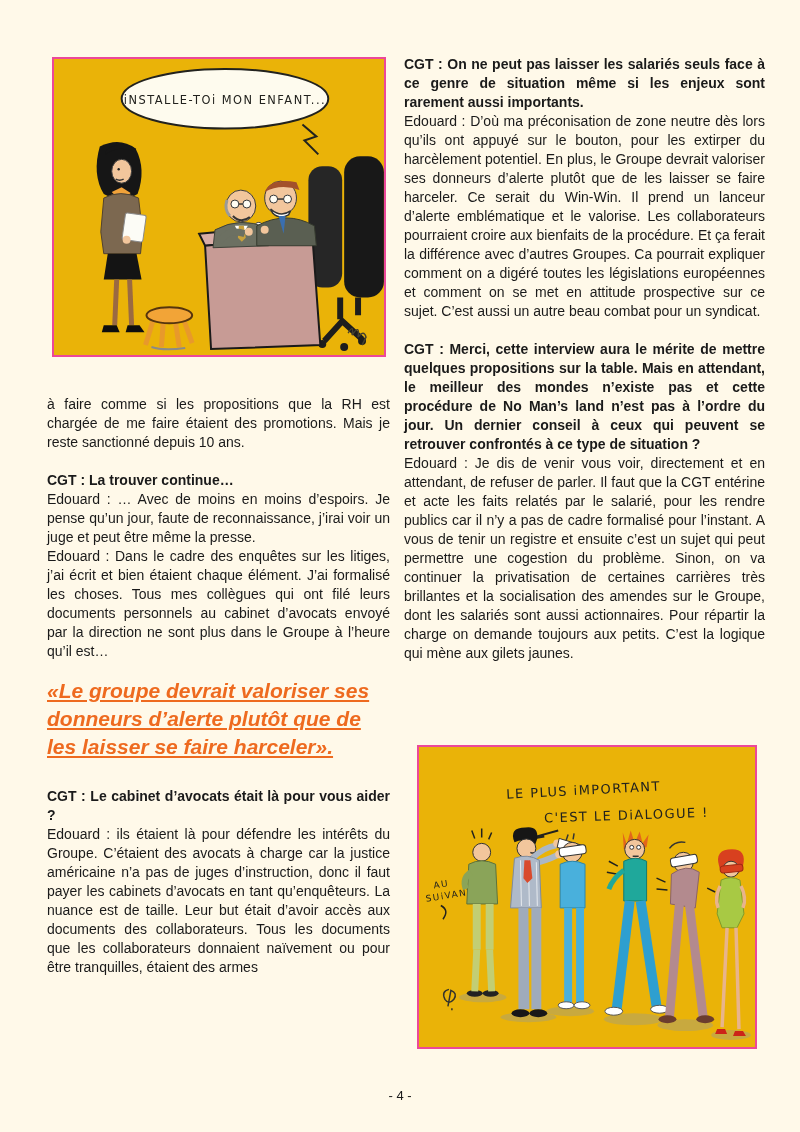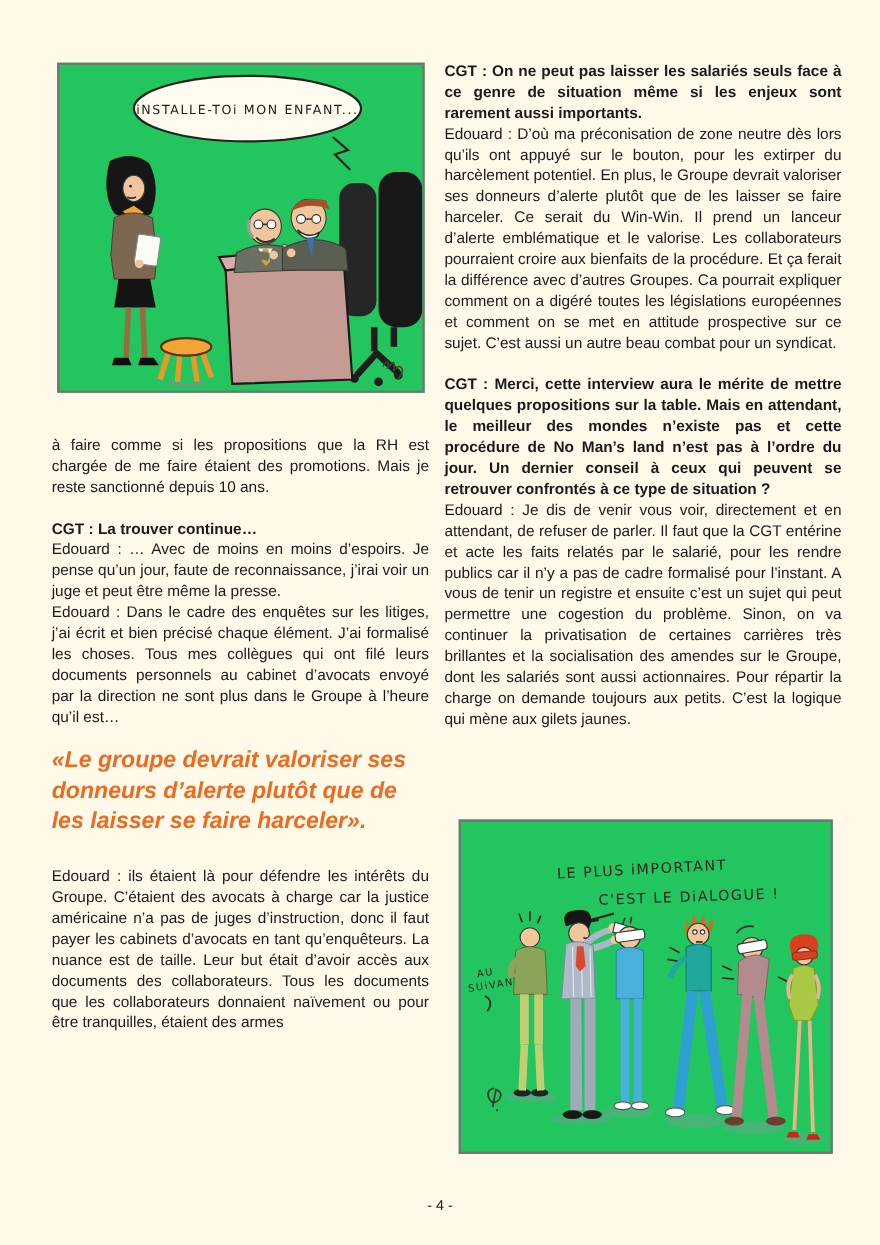--- a/index.html
+++ b/index.html
@@ -12,23 +12,24 @@
   .col{position:absolute;}
   .col-left{left:47px;top:376px;width:343px;margin-top:19px;}
   .col-right{left:404px;top:36px;width:361px;}
   p.para{margin:0;text-align:justify;}
   p.gap{margin-top:19px;}
   p.bold{font-weight:bold;}
   p.quote{
     color:#EE6A1F;font-weight:bold;font-style:italic;
     font-size:21px;line-height:28px;text-align:left;
     margin:16px 0 26px 0;
+    text-decoration:underline;
   }
   .cartoon{
-    position:absolute;border:2px solid #737373;background:#22c55e;
+    position:absolute;border:2px solid #ec4899;background:#eab308;
     overflow:hidden;box-sizing:border-box;
   }
   .cartoon-top{left:52px;top:57px;width:334px;height:300px;}
   .cartoon-bottom{left:417px;top:745px;width:340px;height:304px;}
   .cartoon svg{display:block;width:100%;height:100%;}
   .hand{
     font-family:"DejaVu Sans",sans-serif;fill:#22221E;
     letter-spacing:1.5px;
   }
   .footer{
@@ -117,22 +118,23 @@
     </g>
 
     <path d="M296,276 q6,-10 4,2 q8,-12 6,2 q6,-8 8,0 l-4,8" stroke="#44402f" stroke-width="1.5" fill="none"></path>
   </svg>
 </div>
 
 <div class="col col-left">
   <p class="para">à faire comme si les propositions que la RH est chargée de me faire étaient des promotions. Mais je reste sanctionné depuis 10 ans.</p>
   <p class="para bold gap">CGT : La trouver continue…</p>
   <p class="para">Edouard : … Avec de moins en moins d’espoirs. Je pense qu’un jour, faute de reconnaissance, j’irai voir un juge et peut être même la presse.</p>
-  <p class="para">Edouard : Dans le cadre des enquêtes sur les litiges, j’ai écrit et bien précisé chaque élément. J’ai formalisé les choses. Tous mes collègues qui ont filé leurs documents personnels au cabinet d’avocats envoyé par la direction ne sont plus dans le Groupe à l’heure qu’il est…</p>
+  <p class="para">Edouard : Dans le cadre des enquêtes sur les litiges, j’ai écrit et bien étaient chaque élément. J’ai formalisé les choses. Tous mes collègues qui ont filé leurs documents personnels au cabinet d’avocats envoyé par la direction ne sont plus dans le Groupe à l’heure qu’il est…</p>
   <p class="quote">«Le groupe devrait valoriser ses donneurs d’alerte plutôt que de les laisser se faire harceler».</p>
+  <p class="para bold">CGT : Le cabinet d’avocats était là pour vous aider ?</p>
   <p class="para">Edouard : ils étaient là pour défendre les intérêts du Groupe. C’étaient des avocats à charge car la justice américaine n’a pas de juges d’instruction, donc il faut payer les cabinets d’avocats en tant qu’enquêteurs. La nuance est de taille. Leur but était d’avoir accès aux documents des collaborateurs. Tous les documents que les collaborateurs donnaient naïvement ou pour être tranquilles, étaient des armes</p>
 </div>
 
 <div class="col col-right">
   <p class="para bold gap">CGT : On ne peut pas laisser les salariés seuls face à ce genre de situation même si les enjeux sont rarement aussi importants.</p>
   <p class="para">Edouard : D’où ma préconisation de zone neutre dès lors qu’ils ont appuyé sur le bouton, pour les extirper du harcèlement potentiel. En plus, le Groupe devrait valoriser ses donneurs d’alerte plutôt que de les laisser se faire harceler. Ce serait du Win-Win. Il prend un lanceur d’alerte emblématique et le valorise. Les collaborateurs pourraient croire aux bienfaits de la procédure. Et ça ferait la différence avec d’autres Groupes.  Ca pourrait expliquer comment on a digéré toutes les législations européennes et comment on se met en attitude prospective sur ce sujet.  C’est aussi un autre beau combat pour un syndicat.</p>
   <p class="para bold gap">CGT : Merci, cette interview aura le mérite de mettre quelques propositions sur la table. Mais en attendant, le meilleur des mondes n’existe pas et cette procédure de No Man’s land n’est pas à l’ordre du jour. Un dernier conseil à ceux qui peuvent se retrouver confrontés à ce type de situation ?</p>
   <p class="para">Edouard : Je dis de venir vous voir, directement et en attendant, de refuser de parler. Il faut que la CGT entérine et acte les faits relatés par le salarié, pour les rendre publics car il n’y a pas de cadre formalisé pour l’instant. A vous de tenir un registre et ensuite c’est un sujet qui peut permettre une cogestion du problème. Sinon, on va continuer la privatisation de certaines carrières très brillantes et la socialisation des amendes sur le Groupe, dont les salariés sont aussi actionnaires. Pour répartir la charge on demande toujours aux petits. C’est la logique qui mène aux gilets jaunes.</p>
 </div>
 

